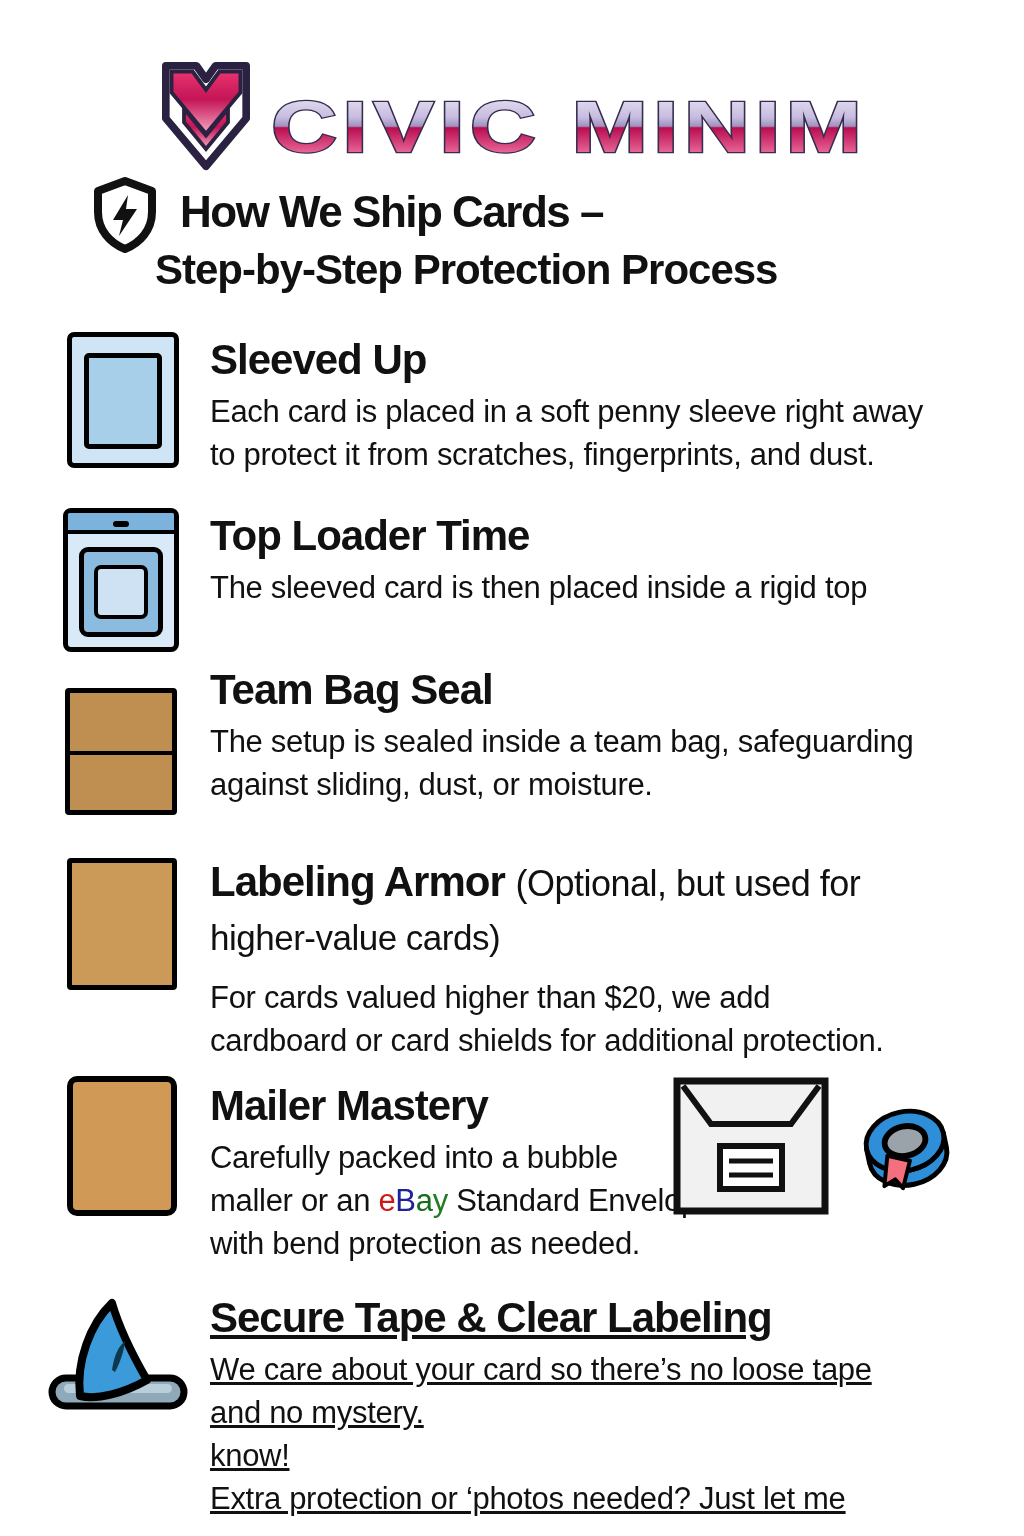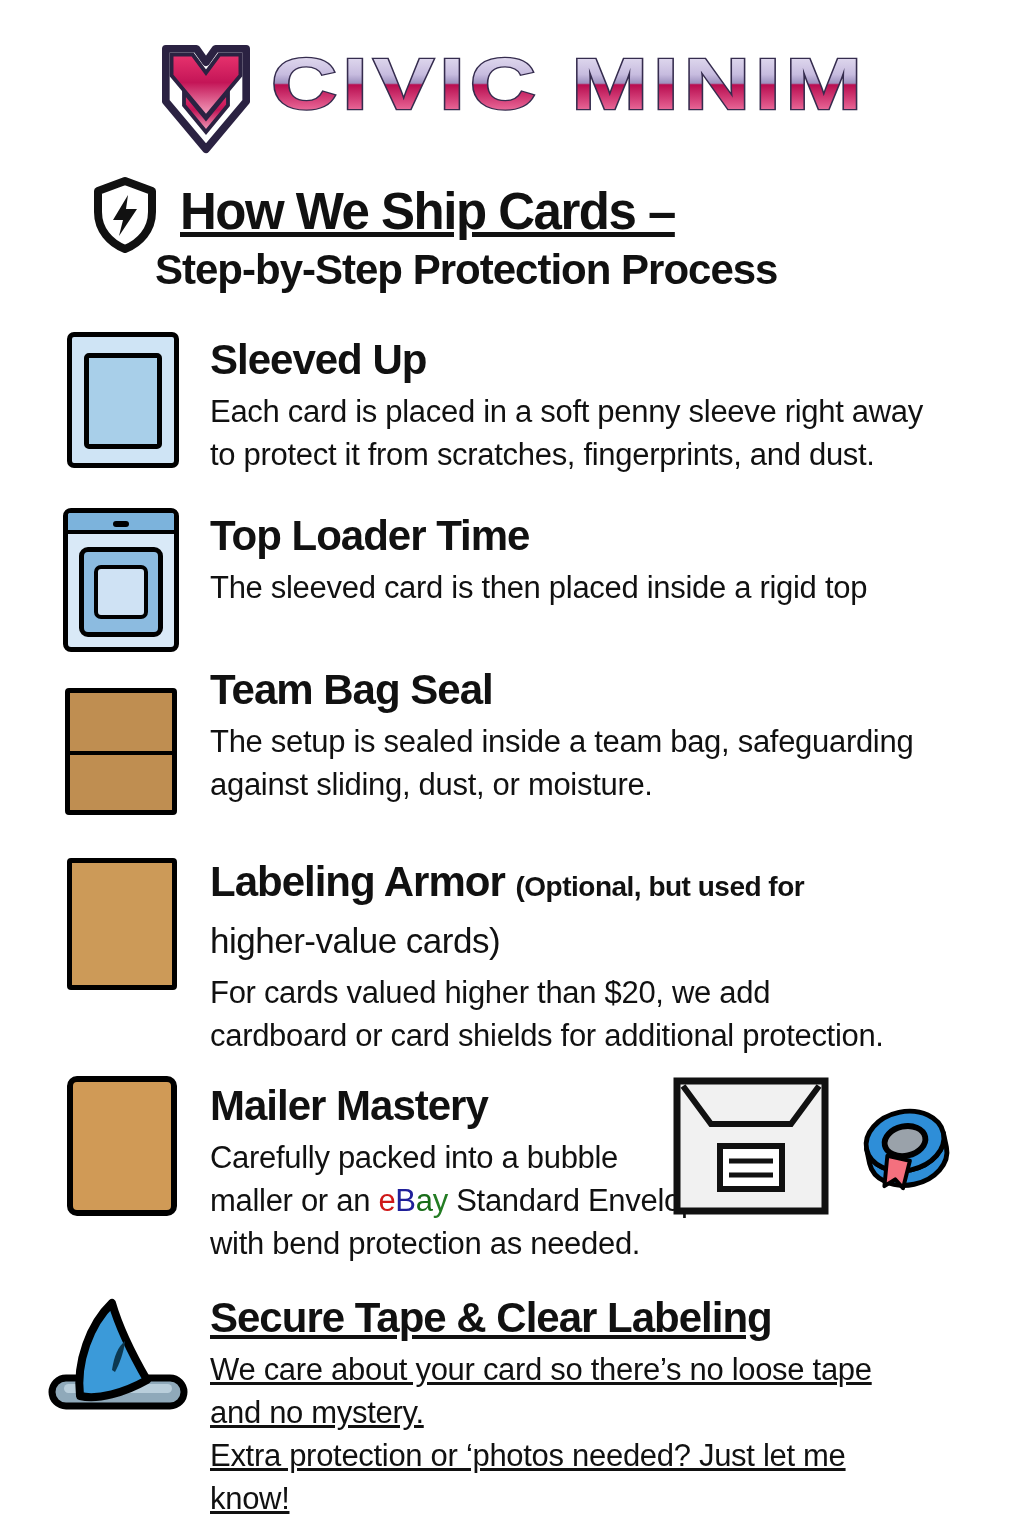--- a/index.html
+++ b/index.html
@@ -8,33 +8,33 @@
     width:1024px; height:1536px;
     background:#ffffff;
     font-family:"Liberation Sans", sans-serif;
     color:#111;
     position:relative;
     overflow:hidden;
   }
   .abs { position:absolute; }
 
   
-  .logo-row { position:absolute; left:158px; top:44px; display:flex; align-items:flex-start; gap:8px; }
+  .logo-row { position:absolute; left:158px; top:61px; display:flex; align-items:flex-end; gap:8px; }
 
   
   .title-row { position:absolute; left:88px; top:176px; display:flex; align-items:flex-start; gap:18px; }
-  .title-l1 { font-size:51px; font-weight:bold; letter-spacing:-1.5px; line-height:72px; white-space:nowrap;text-decoration:underline; }
+  .title-l1 { font-size:44px; font-weight:bold; letter-spacing:-1.5px; line-height:72px; white-space:nowrap; }
   .title-l2 { position:absolute; left:155px; top:246px; font-size:42px; font-weight:bold; letter-spacing:-1px; white-space:nowrap; }
 
   
   .step-text { position:absolute; left:210px; white-space:nowrap; }
   .step-h { font-size:42px; font-weight:bold; letter-spacing:-1px; line-height:52px; margin-bottom:4px; }
   .body-line { font-size:31px; letter-spacing:-0.3px; line-height:43px; }
-  .note { font-size:28px; font-weight:bold; letter-spacing:-0.5px; }
-  .note-line { font-size:35px; letter-spacing:-0.5px; line-height:48px; margin-bottom:6px; }
+  .note { font-size:36px; font-weight:normal; letter-spacing:-0.5px; }
+  .note-line { font-size:35px; letter-spacing:-0.5px; line-height:48px; margin-bottom:14px; }
   .eb { font-size:31px; }
   .eb0 { color:#cf1717; } .eb1 { color:#20209a; } .eb2 { color:#186c18; } .eb3 { color:#237c23; }
 
   .text-1 { top:334px; } .text-2 { top:510px; } .text-3 { top:664px; }
   .text-4 { top:856px; } .text-5 { top:1080px; } .text-6 { top:1292px;text-decoration:underline; }
 
   
   .sleeve { left:67px; top:332px; width:112px; height:136px; background:#cfe4f5; border:5px solid #000; border-radius:7px; }
   .sleeve-inner { position:absolute; left:12px; top:16px; right:12px; bottom:14px; background:#a8cfe9; border:5px solid #000; border-radius:5px; }
 
@@ -174,15 +174,15 @@
     <rect x="6" y="88" width="132" height="28" rx="14" fill="#8fa9ba" stroke="#000" stroke-width="7"></rect>
     <rect x="18" y="94" width="108" height="9" rx="4.5" fill="#b9cedb"></rect>
     <path d="M34 106 C30 72 44 34 66 13 C72 34 86 64 101 90 C78 103 52 110 34 106 Z" fill="#3b9ad9" stroke="#000" stroke-width="8" stroke-linejoin="round"></path>
     <path d="M66 80 C68 66 72 57 79 51 C78 62 73 75 69 82 Z" fill="#0c3850"></path>
   </svg>
 </div>
 <div class="step-text text-6">
   <div class="step-h">Secure Tape &amp; Clear Labeling</div>
   <div class="body-line">We care about your card so there’s no loose tape</div>
   <div class="body-line">and no mystery.</div>
+  <div class="body-line">know!</div>
   <div class="body-line">Extra protection or ‘photos needed? Just let me</div>
-  <div class="body-line">know!</div>
 </div>
 
 </body></html>

